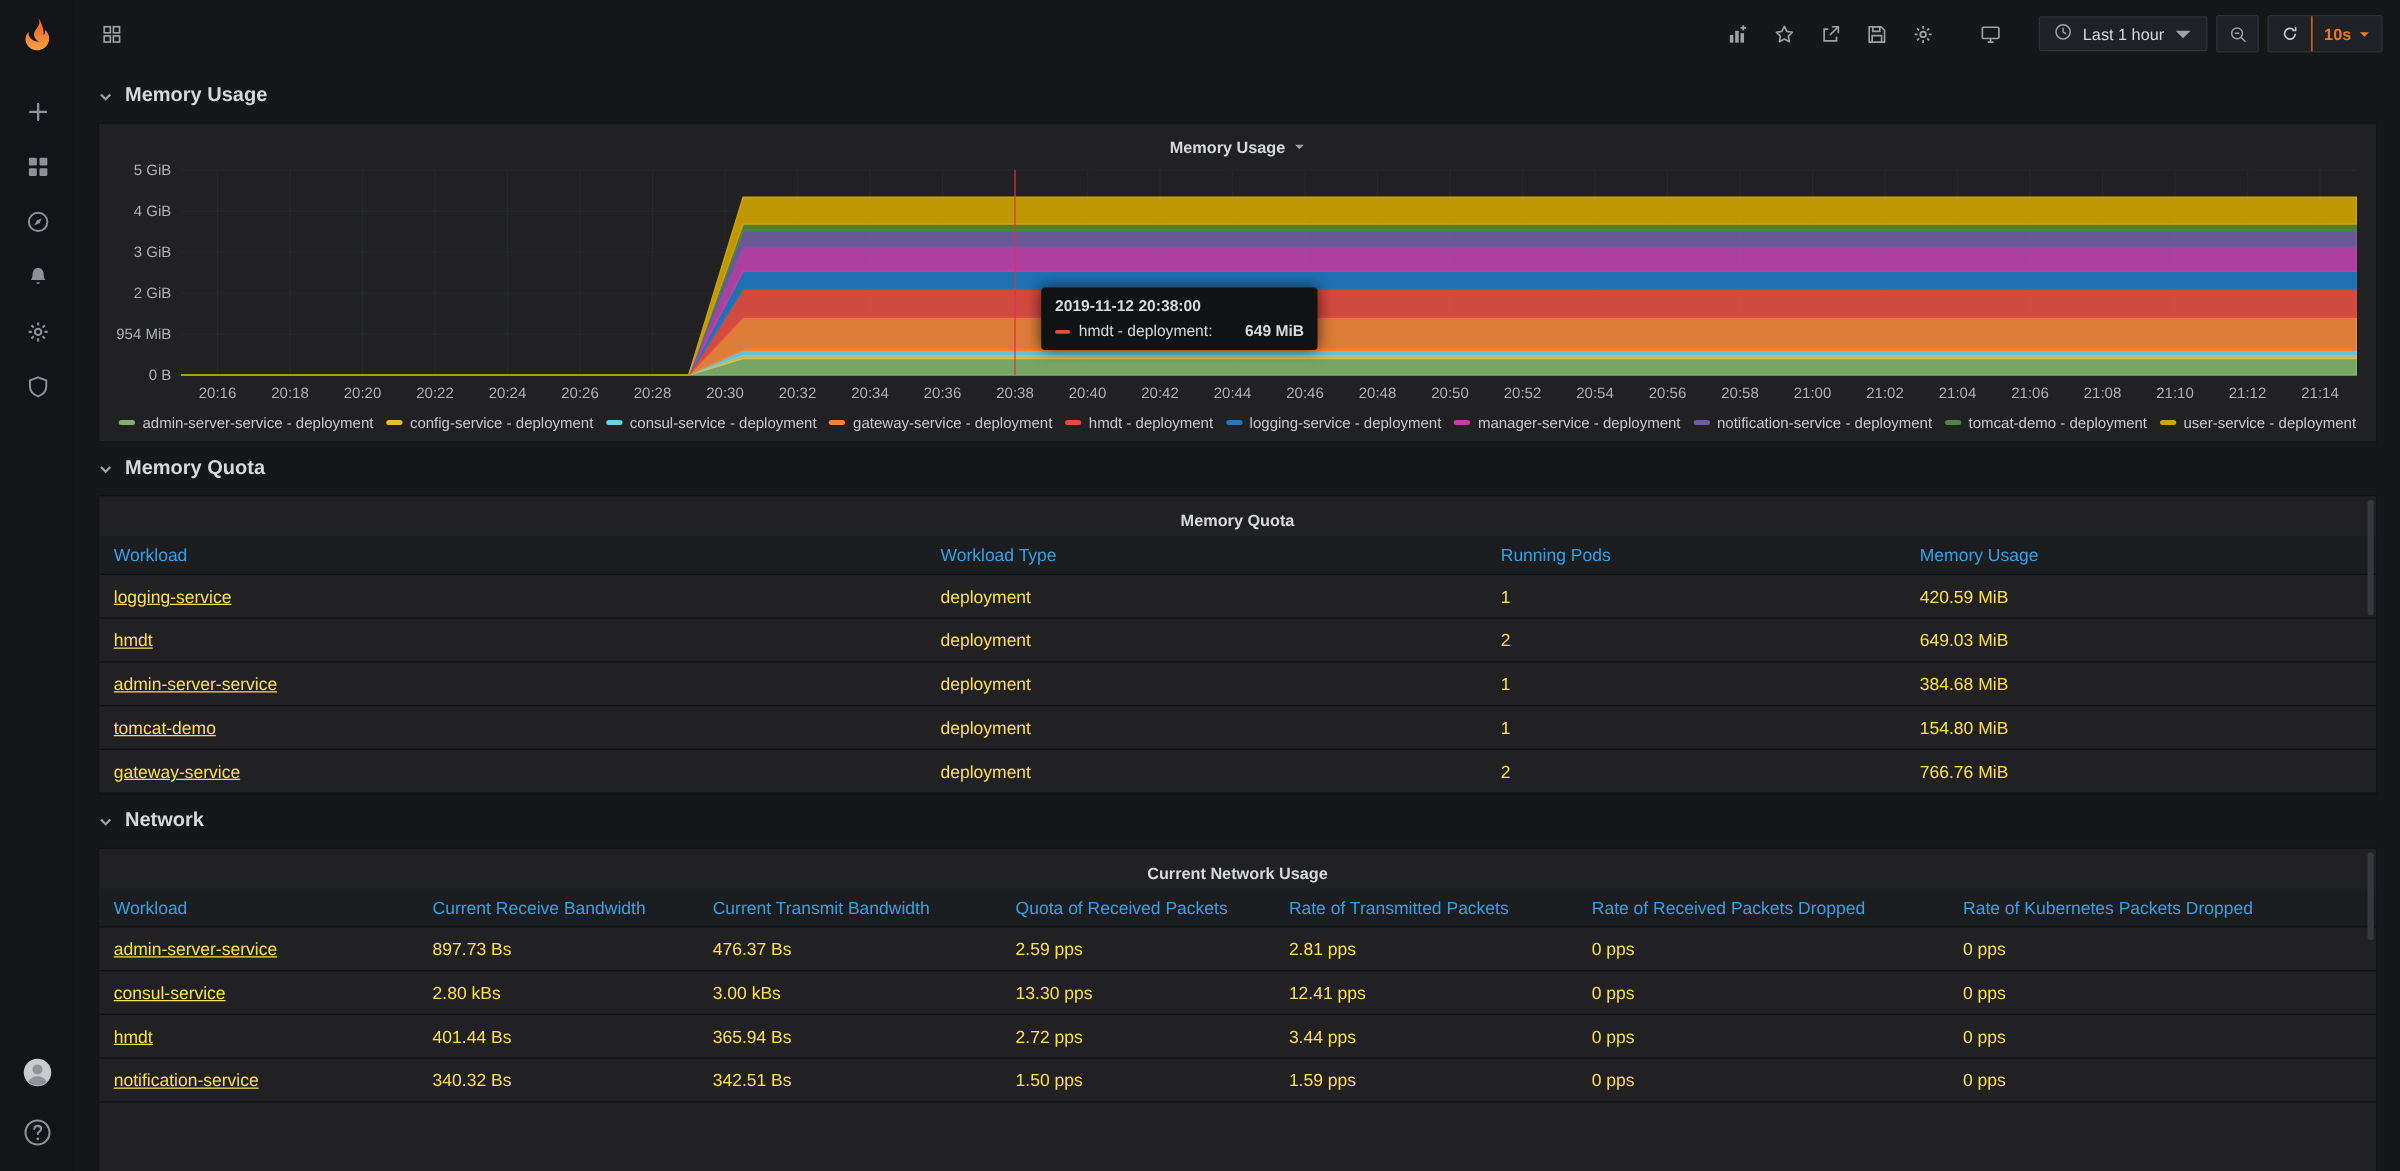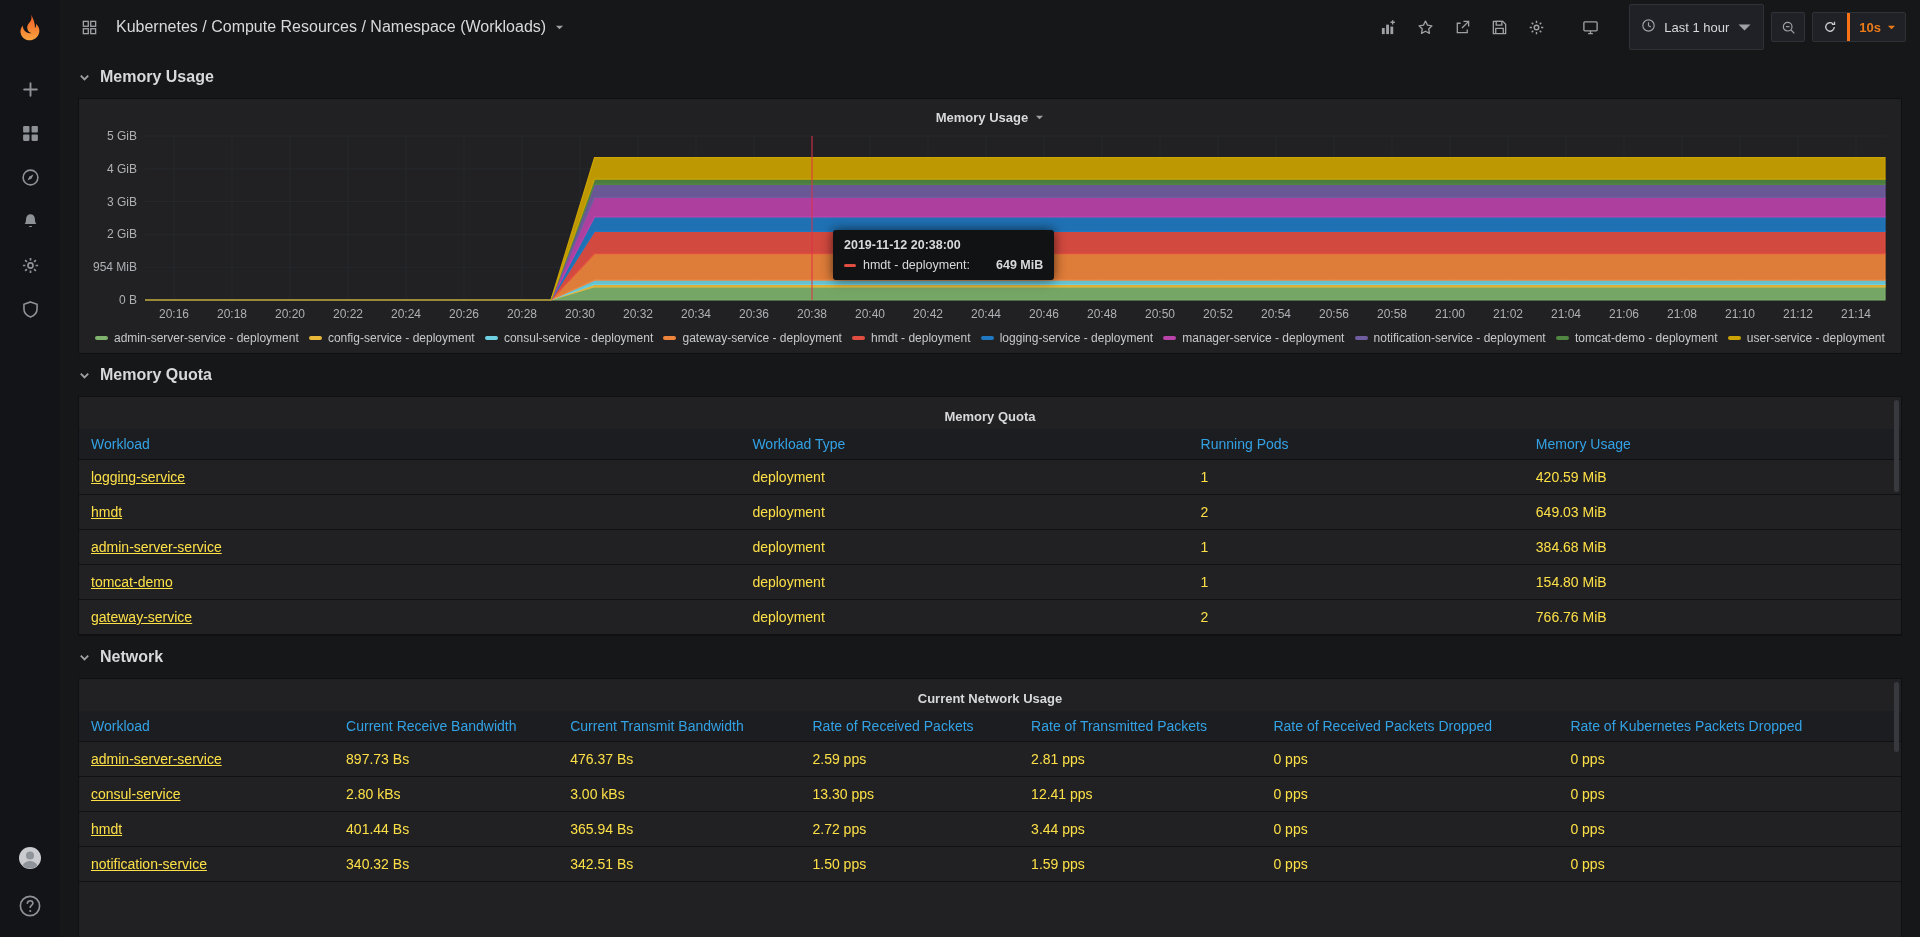--- a/index.html
+++ b/index.html
@@ -26,28 +26,28 @@
   
   .main { flex:1; display:flex; flex-direction:column; min-width:0; }
   .navbar { height:54px; display:flex; align-items:center; padding:0 14px; background:#161719; flex:none; }
   .nav-left { display:flex; align-items:center; gap:12px; }
   .icon-btn { width:30px; height:28px; display:flex; align-items:center; justify-content:center; color:#9fa1a5; }
   .icon-btn svg { width:17px; height:17px; }
   .nav-title { font-size:16px; font-weight:500; color:#d8d9da; display:flex; align-items:center; gap:9px; }
   .caret svg { width:9px; height:9px; color:#9fa1a5; display:block; }
   .nav-right { margin-left:auto; display:flex; align-items:center; gap:7px; }
   .gap { width:10px; }
-  .tp-btn { display:flex; align-items:center; gap:8px; height:46px; padding:0 11px; background:#1f2126; border:1px solid #2f3237; border-radius:2px; color:#d8d9da; font-size:13px; }
+  .tp-btn { display:flex; align-items:center; gap:8px; height:28px; padding:0 11px; background:#1f2126; border:1px solid #2f3237; border-radius:2px; color:#d8d9da; font-size:13px; }
   .tp-btn svg { width:15px; height:15px; color:#9fa1a5; }
   .sq-btn { width:34px; height:30px; background:#1f2126; border:1px solid #2f3237; border-radius:2px; display:flex; align-items:center; justify-content:center; color:#9fa1a5; }
   .sq-btn svg { width:15px; height:15px; }
   .refresh-group { display:flex; height:30px; border:1px solid #2f3237; border-radius:2px; background:#1f2126; align-items:stretch; }
   .refresh-btn { width:34px; display:flex; align-items:center; justify-content:center; color:#c7c8c9; }
   .refresh-btn svg { width:14px; height:14px; }
-  .interval-btn { display:flex; align-items:center; gap:6px; padding:0 9px; border-left:3px solid #f97316; color:#eb7b18; font-size:13px; font-weight:700; }
+  .interval-btn { display:flex; align-items:center; gap:6px; padding:0 9px; border-left:1px solid #f97316; color:#eb7b18; font-size:13px; font-weight:700; }
   .interval-btn .caret svg { color:#eb7b18; }
 
   
   .content { flex:1; padding:2px 18px 0; overflow:hidden; }
   .section-header { display:flex; align-items:center; gap:9px; height:42px; cursor:pointer; }
   .section-header .chev { color:#9fa1a5; display:flex; }
   .section-header .chev svg { width:13px; height:13px; }
   .section-header h2 { font-size:16px; font-weight:700; color:#d8d9da; }
 
   .panel { background:#212124; border:1px solid #0f1013; position:relative; }
@@ -156,28 +156,20 @@
 
     <header class="navbar">
       <div class="nav-left">
         <button class="icon-btn">
           <svg viewBox="0 0 18 18" fill="none" stroke="currentColor" stroke-width="1.4">
               <rect x="2.5" y="2.5" width="5.2" height="5.2"></rect>
               <rect x="10.3" y="2.5" width="5.2" height="5.2"></rect>
               <rect x="2.5" y="10.3" width="5.2" height="5.2"></rect>
               <rect x="10.3" y="10.3" width="5.2" height="5.2"></rect>
             </svg>
-        </button>
-        <button class="nav-title">
-          <span>Kubernetes / Compute Resources / Namespace (Workloads)</span>
-          <span class="caret">
-              <svg viewBox="0 0 10 10" fill="currentColor">
-                <path d="M1 3l4 4 4-4z"></path>
-              </svg>
-            </span>
         </button>
       </div>
       <div class="nav-right">
         <button class="icon-btn">
           <svg viewBox="0 0 18 18">
               <g fill="currentColor">
                 <rect x="2" y="9.5" width="3" height="6.5"></rect>
                 <rect x="6.5" y="6" width="3" height="10"></rect>
                 <rect x="11" y="8" width="3" height="8"></rect>
               </g>
@@ -494,21 +486,21 @@
               <col style="width: 12%;">
               <col style="width: 13.3%;">
               <col style="width: 16.3%;">
               <col style="width: 18.8%;">
             </colgroup>
             <thead>
               <tr>
                 <th>Workload</th>
                 <th>Current Receive Bandwidth</th>
                 <th>Current Transmit Bandwidth</th>
-                <th>Rate of Received Packets</th>
+                <th>Quota of Received Packets</th>
                 <th>Rate of Transmitted Packets</th>
                 <th>Rate of Received Packets Dropped</th>
                 <th>Rate of Kubernetes Packets Dropped</th>
               </tr>
             </thead>
             <tbody>
               <tr>
                 <td><span class="cell-link">admin-server-service</span></td>
                 <td>897.73 Bs</td>
                 <td>476.37 Bs</td>

